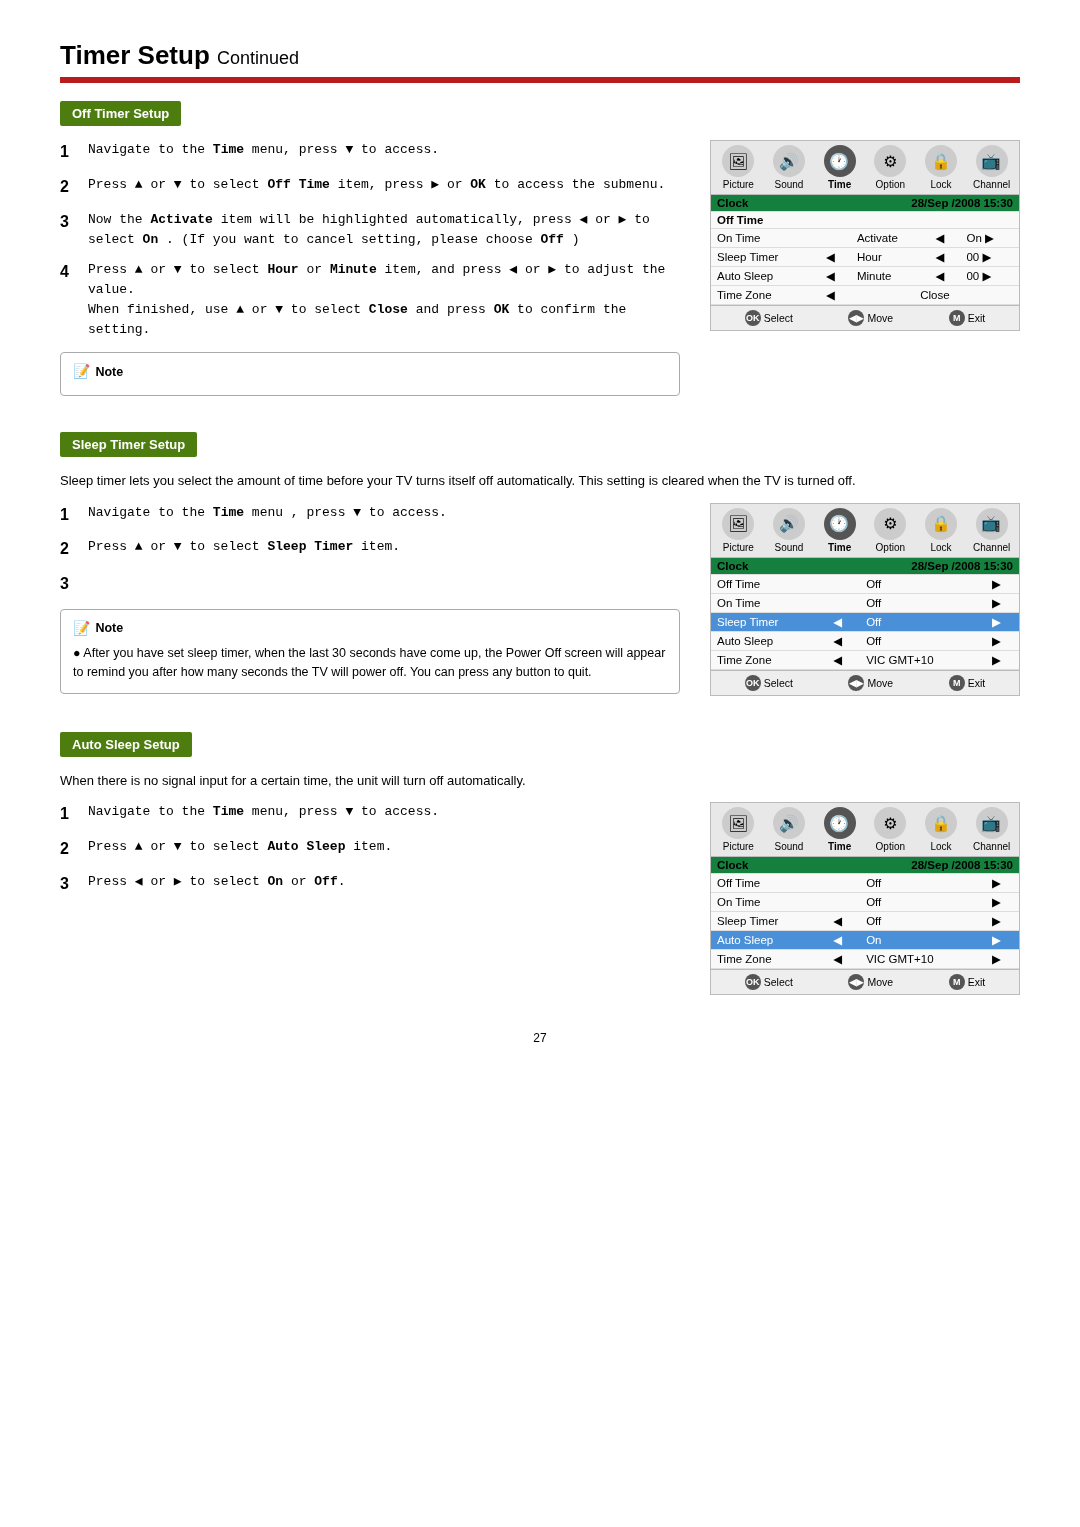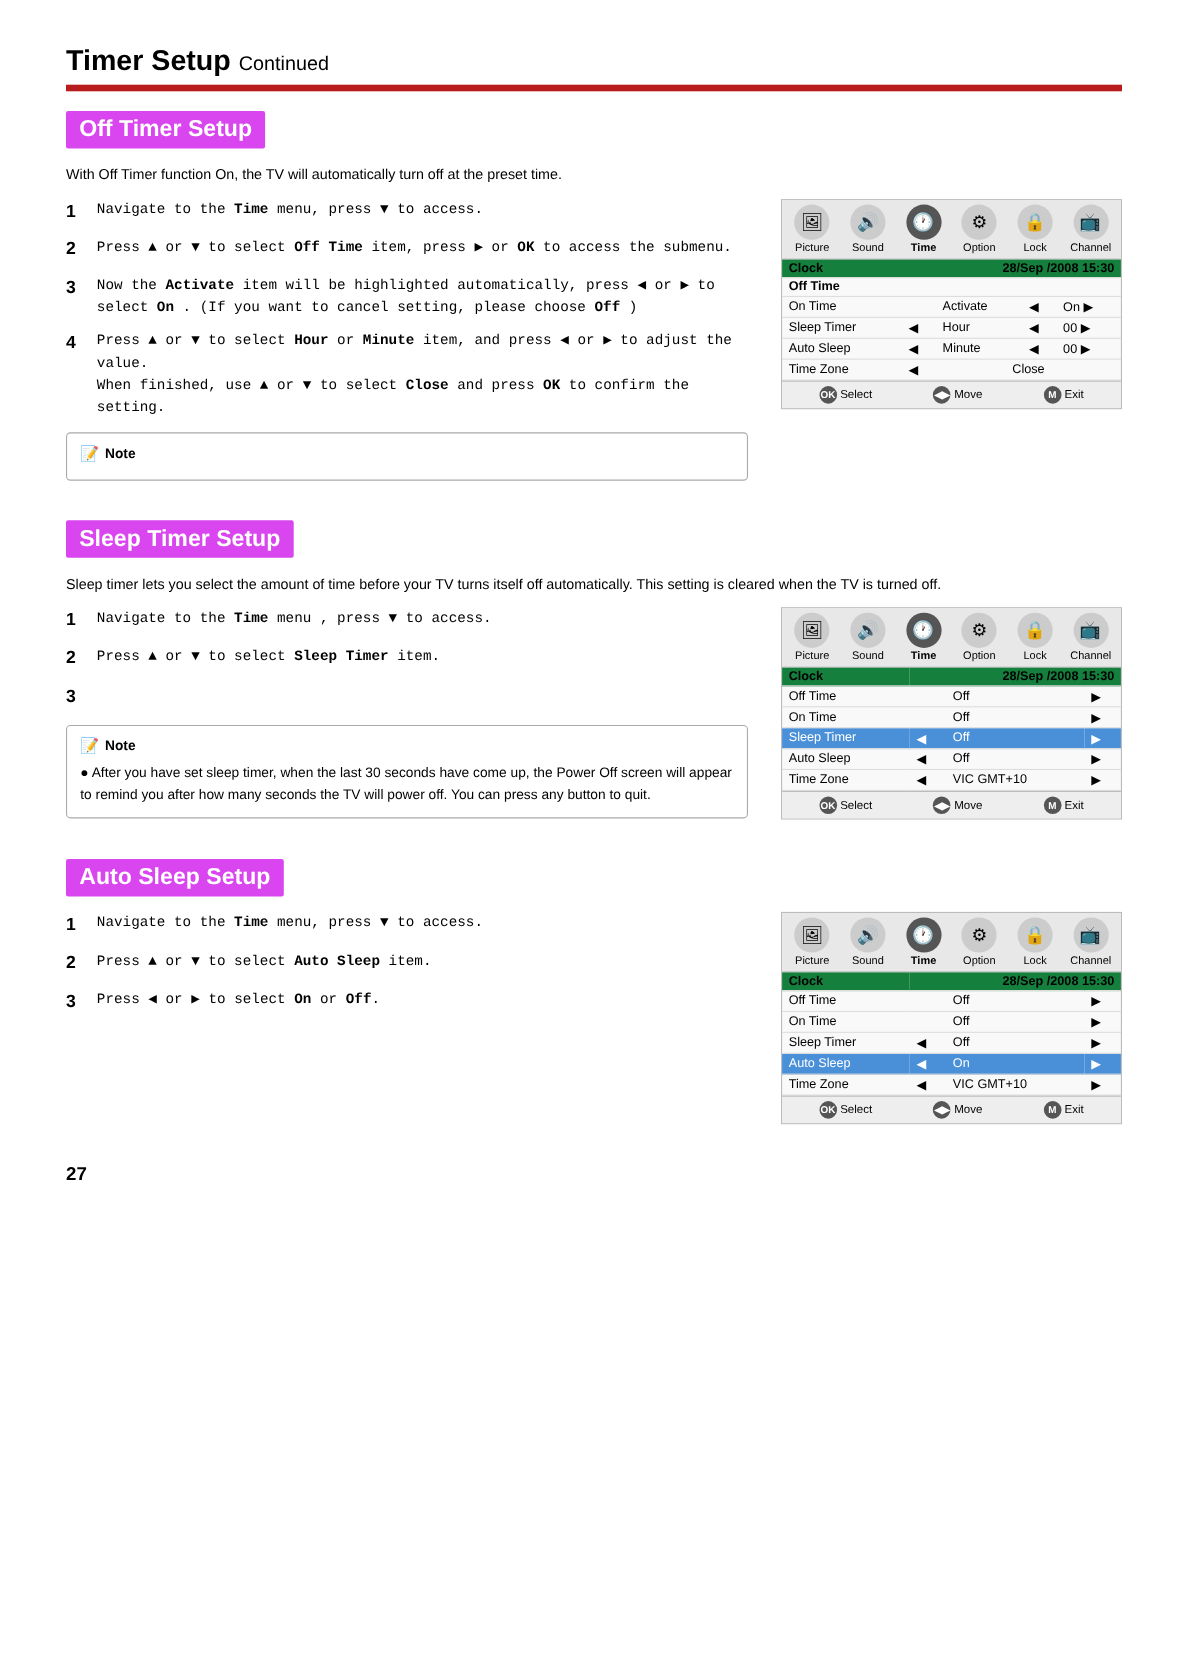--- a/index.html
+++ b/index.html
@@ -17,23 +17,23 @@
       font-weight: bold;
       border-bottom: 6px solid #b91c1c;
       padding-bottom: 6px;
       margin-bottom: 18px;
     }
     h1.page-title span.continued {
       font-size: 18px;
       font-weight: normal;
     }
     .section-title {
-      background: #d946ef;
+      background: #4d7c0f;
       color: #fff;
-      font-size: 21px;
+      font-size: 13px;
       font-weight: bold;
       padding: 5px 12px;
       display: inline-block;
       margin-bottom: 14px;
       border-radius: 2px;
     }
     .section {
       margin-bottom: 36px;
     }
     .section-intro {
@@ -165,38 +165,37 @@
       justify-content: center;
       width: 16px;
       height: 16px;
       border-radius: 50%;
       background: #555;
       color: #fff;
       font-size: 9px;
       font-weight: bold;
     }
     .page-number {
-      text-align: left;
-      font-size: 17px;
+      text-align: center;
+      font-size: 12px;
       margin-top: 20px;
-      font-weight: bold;
+      font-weight: normal;
     }
     b { font-weight: bold; }
   </style>
 </head>
 <body>
 
 <h1 class="page-title">
   <span>Timer Setup</span>
   <span class="continued"> <span>Continued</span></span>
 </h1>
 
 <div class="section">
   <div class="section-title">Off Timer Setup</div>
-  <p class="section-intro">With Off Timer function On, the TV will automatically turn off at the preset time.</p>
   <div class="section-content">
     <div class="steps-col">
       <div class="step">
         <span class="step-num">1</span>
         <span class="step-text">Navigate to the <b>Time</b> menu,  press ▼ to access.</span>
       </div>
       <div class="step">
         <span class="step-num">2</span>
         <span class="step-text">Press ▲ or ▼ to select <b>Off Time</b> item, press ▶ or <b>OK</b> to access the submenu.</span>
       </div>
@@ -377,20 +376,21 @@
         <span><span class="btn-circle">OK</span> Select</span>
         <span><span class="btn-circle">◀▶</span> Move</span>
         <span><span class="btn-circle">M</span> Exit</span>
       </div>
     </div>
   </div>
 </div>
 
 <div class="section">
   <div class="section-title">Auto Sleep Setup</div>
+  <p class="section-intro">When there is no signal input for a certain time, the unit will turn off automatically.</p>
   <div class="section-content">
     <div class="steps-col">
       <div class="step">
         <span class="step-num">1</span>
         <span class="step-text">Navigate to the <b>Time</b> menu, press ▼ to access.</span>
       </div>
       <div class="step">
         <span class="step-num">2</span>
         <span class="step-text">Press ▲ or ▼ to select <b>Auto Sleep</b> item.</span>
       </div>

